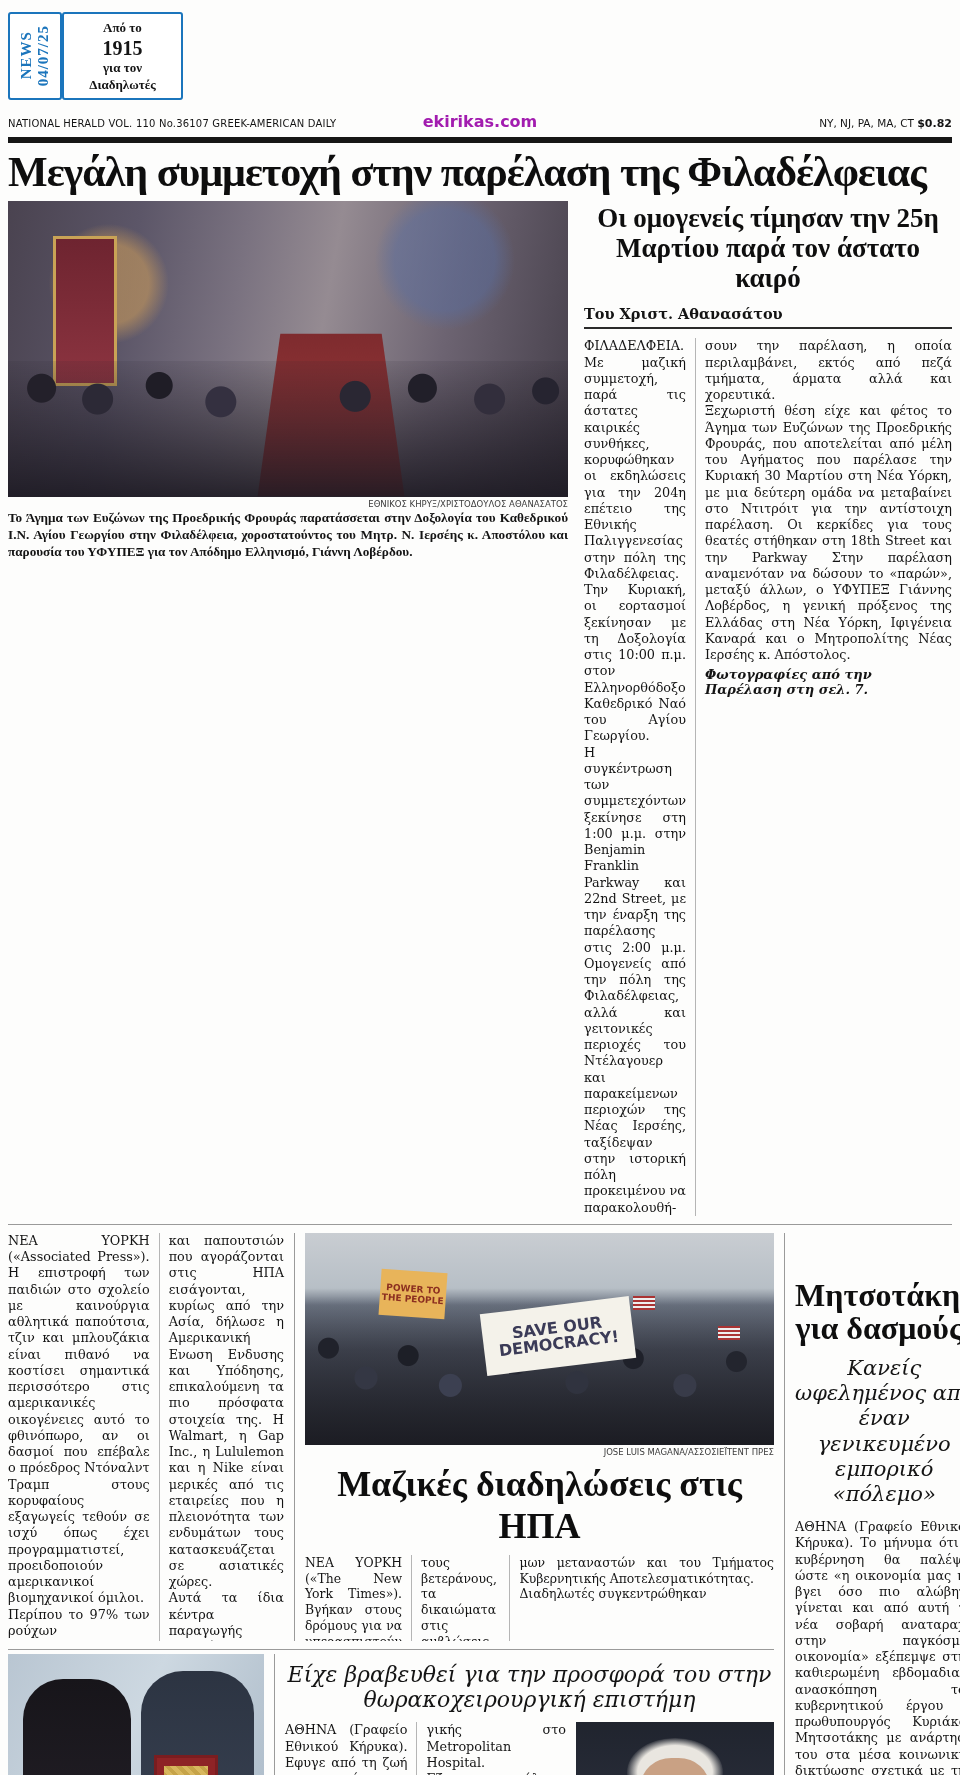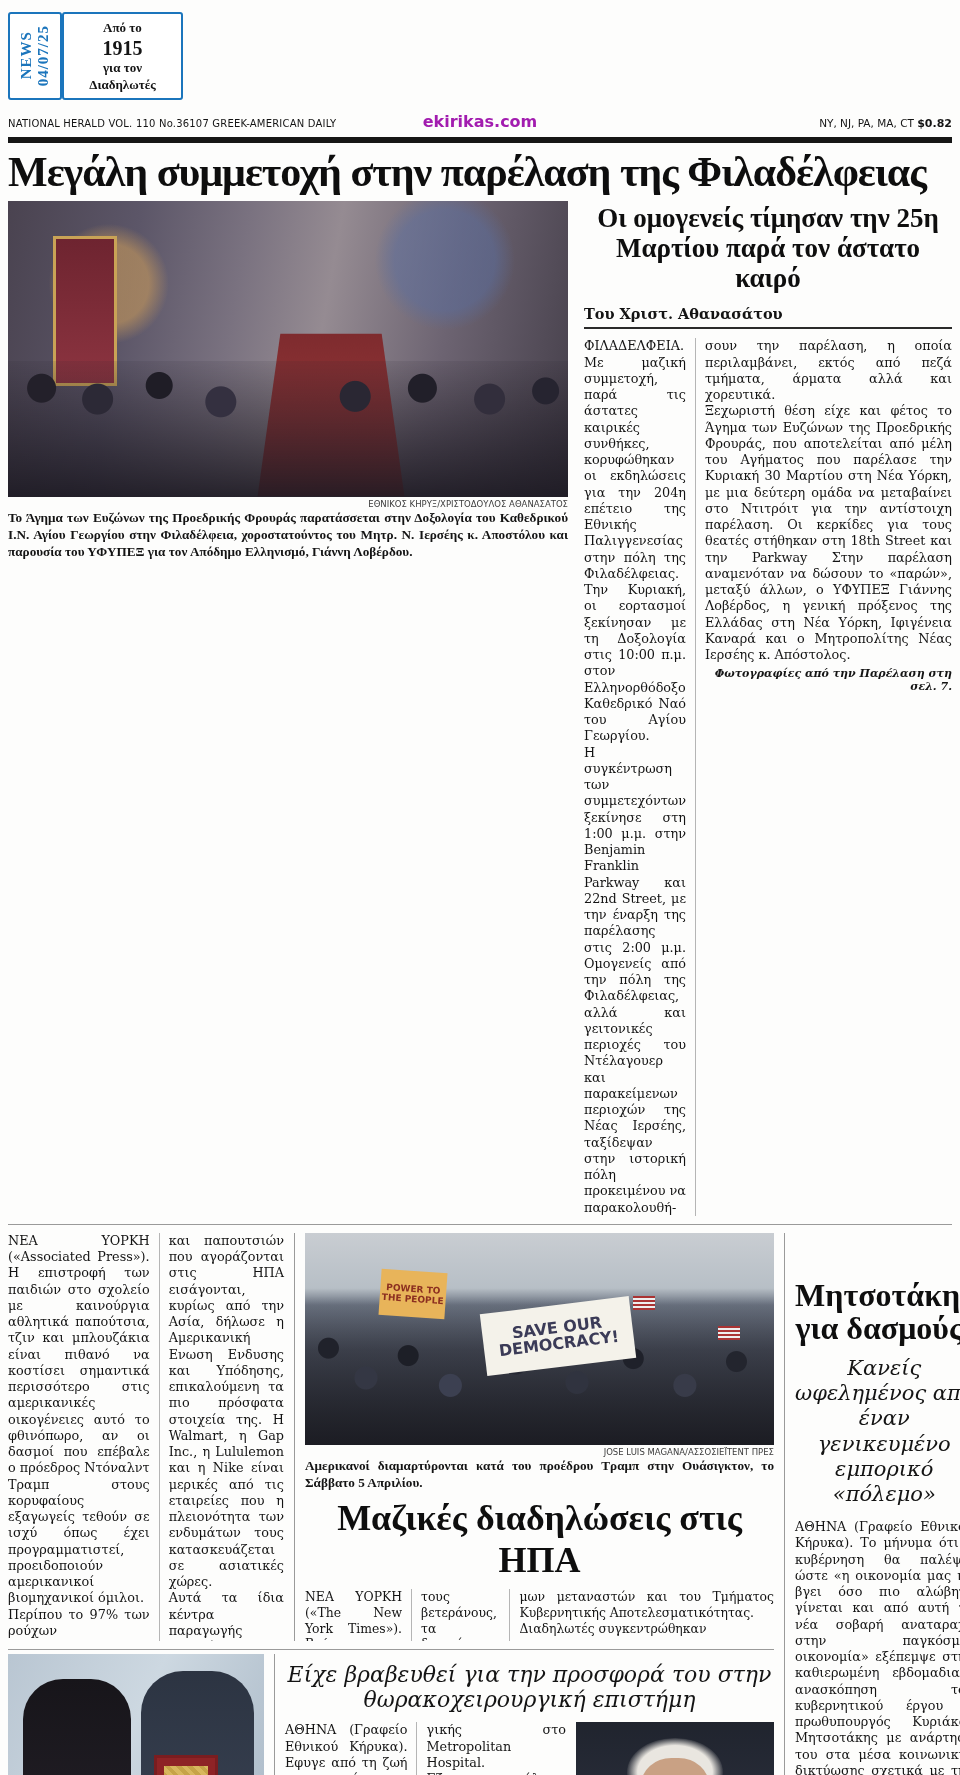--- a/index.html
+++ b/index.html
@@ -68,21 +68,21 @@
       radial-gradient(circle at 62% 26%, #2a2733 15px, transparent 16px),
       radial-gradient(circle at 74% 20%, #211f29 14px, transparent 15px),
       radial-gradient(circle at 86% 28%, #322e3c 15px, transparent 16px),
       radial-gradient(circle at 96% 22%, #262430 13px, transparent 14px),
       linear-gradient(180deg, rgba(40,36,46,.1), rgba(28,25,34,.9));
   }
   .lead-right{ flex:1; padding-top:2px; }
   .lead-sub{ font-size:27px; line-height:1.12; text-align:center; margin-bottom:12px; }
   .byline{ font-weight:bold; font-size:14.5px; border-bottom:2px solid #2a2a2a; padding-bottom:5px; margin-bottom:9px; }
   .lead-cols .body-t{ flex:1; }
-  .lead-more{ font-weight:bold; font-style:italic; font-size:11px; margin-top:4px;text-align:right; }
+  .lead-more{ font-weight:bold; font-style:italic; font-size:13px; margin-top:4px; }
   .rule{ border-top:1px solid #9a9a9a; margin:8px 0 0; }
   
   .midgrid{ display:flex; margin-top:8px; }
   .main-left{ width:766px; }
   .right-rail{ flex:1; border-left:1px solid #9a9a9a; margin-left:10px; padding-left:10px; }
   .rowA{ display:flex; height:408px; overflow:hidden; }
   .clothing{ width:276px; }
   .clothing .hl{ font-size:28px; line-height:1.12; text-align:center; margin-bottom:10px; }
   .protests{ flex:1; border-left:1px solid #9a9a9a; margin-left:10px; padding-left:10px; }
   .protest-photo{ height:212px;
@@ -217,21 +217,20 @@
 
         <div class="protests">
           <div class="photo protest-photo">
             <div class="crowd"></div>
             <div class="sign2">POWER TO THE PEOPLE</div>
             <div class="sign1">SAVE OUR DEMOCRACY!</div>
             <div class="flag" style="top:30%; left:70%;"></div>
             <div class="flag" style="top:44%; left:88%;"></div>
           </div>
           <div class="credit">JOSE LUIS MAGANA/ΑΣΣΟΣΙΕΪΤΕΝΤ ΠΡΕΣ</div>
-          <div class="caption">Αμερικανοί διαμαρτύρονται κατά του προέδρου Τραμπ στην Ουάσιγκτον, το Σάββατο 5 Απριλίου.</div>
           <h2 class="hl">Μαζικές διαδηλώσεις στις ΗΠΑ</h2>
           <div class="cols">
             <p class="body-t"><b class="dl">ΝΕΑ ΥΟΡΚΗ</b><span> («The New York Times»). Βγήκαν στους δρόμους για να υπερασπιστούν τα εθνικά πάρκα και τις μικρές επιχειρήσεις, τη δημόσια εκπαίδευση και την υγειονομική περίθαλψη για</span></p>
             <p class="body-t">τους βετεράνους, τα δικαιώματα στις αμβλώσεις και τις δίκαιες εκλογές. Διαδήλωσαν κατά των δασμών και των ολιγαρχών, του μαύρου χρήματος και του φασισμού, της απέλασης των νόμι-</p>
             <div>
               <p class="body-t">μων μεταναστών και του Τμήματος Κυβερνητικής Αποτελεσματικότητας.
 Διαδηλωτές συγκεντρώθηκαν</p>
 
             </div>
           </div>

